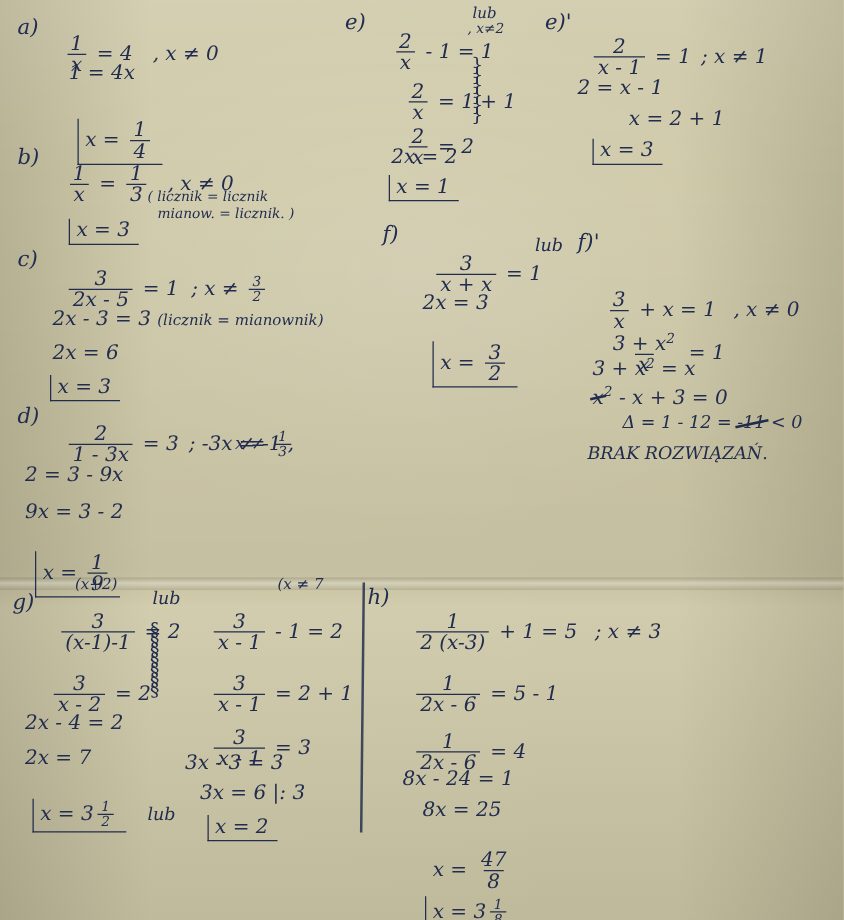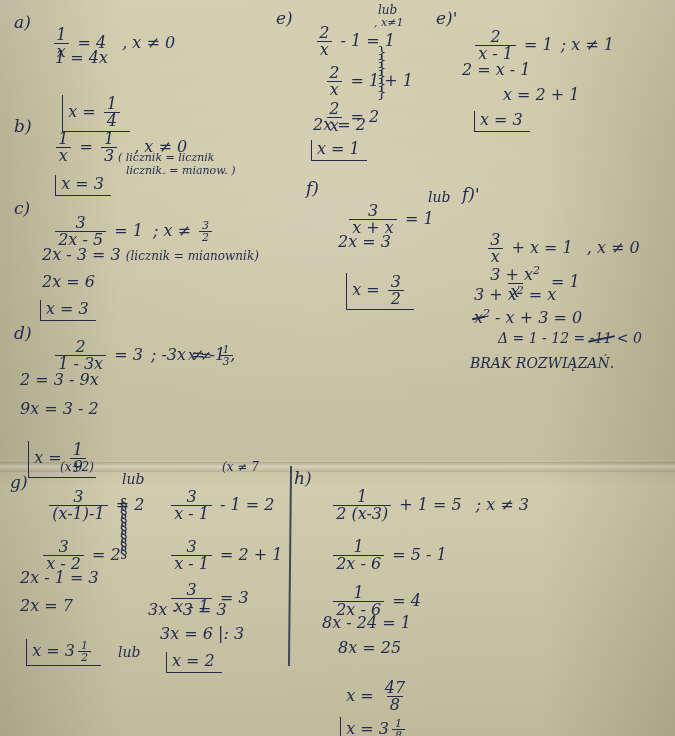--- a/index.html
+++ b/index.html
@@ -84,21 +84,21 @@
 </div>
 
 <div class="ink hw sz17" style="left:14px;top:118px">b)</div>
 <div class="ink hw sz16" style="left:42px;top:114px">
   <span class="row"><span class="frac"><span class="num">1</span><span class="den">x</span></span> = <span class="frac"><span class="num">1</span><span class="den">3</span></span><span style="display:inline-block;width:14px"></span>, x ≠ 0</span>
 </div>
 <div class="ink hw sz16" style="left:45px;top:158px">
   <span class="boxed">x = 3</span>
 </div>
 <div class="ink hw sz11" style="left:118px;top:152px">( licznik = licznik</div>
-<div class="ink hw sz11" style="left:126px;top:165px">licznik. = mianow. )</div>
+<div class="ink hw sz11" style="left:126px;top:165px">mianow. = licznik. )</div>
 
 <div class="ink hw sz17" style="left:14px;top:200px">c)</div>
 <div class="ink hw sz16" style="left:42px;top:198px">
   <span class="row"><span class="frac"><span class="num">3</span><span class="den">2x - 5</span></span> = 1<span style="display:inline-block;width:10px"></span>; x ≠ <span class="frac tiny-frac"><span class="num">3</span><span class="den">2</span></span></span>
 </div>
 <div class="ink hw sz16" style="left:42px;top:247px">2x - 3 = 3 <span class="sz12">(licznik = mianownik)</span></div>
 <div class="ink hw sz16" style="left:42px;top:274px">2x = 6</div>
 <div class="ink hw sz16" style="left:40px;top:300px"><span class="boxed">x = 3</span></div>
 
 <div class="ink hw sz17" style="left:14px;top:325px">d)</div>
@@ -110,21 +110,21 @@
 <div class="ink hw sz16" style="left:20px;top:401px">9x = 3 - 2</div>
 <div class="ink hw sz16" style="left:18px;top:424px">
   <span class="boxed">x = <span class="frac"><span class="num">1</span><span class="den">9</span></span></span>
 </div>
 
 <div class="ink hw sz17" style="left:276px;top:10px">e)</div>
 <div class="ink hw sz16" style="left:303px;top:8px">
   <span class="row"><span class="frac"><span class="num">2</span><span class="den">x</span></span> - 1 = 1</span>
 </div>
 <div class="ink hw sz12" style="left:378px;top:4px">lub</div>
-<div class="ink hw sz11" style="left:374px;top:17px">, x≠1</div>
+<div class="ink hw sz11" style="left:374px;top:17px">, x≠2</div>
 <div class="ink hw sz16" style="left:313px;top:48px">
   <span class="row"><span class="frac"><span class="num">2</span><span class="den">x</span></span> = 1 + 1</span>
 </div>
 <div class="ink hw sz16" style="left:313px;top:84px">
   <span class="row"><span class="frac"><span class="num">2</span><span class="den">x</span></span> = 2</span>
 </div>
 <div class="ink hw sz16" style="left:313px;top:117px">2x = 2</div>
 <div class="ink hw sz16" style="left:311px;top:140px"><span class="boxed">x = 1</span></div>
 <div class="squig" style="left:377px;top:48px">}<br>}<br>}<br>}<br>}<br>}</div>
 
@@ -160,21 +160,21 @@
 
 <div class="ink hw sz17" style="left:10px;top:474px">g)</div>
 <div class="ink hw sz12" style="left:60px;top:461px">(x+2)</div>
 <div class="ink hw sz16" style="left:36px;top:472px">
   <span class="row"><span class="frac"><span class="num">3</span><span class="den">(x-1)-1</span></span> = 2</span>
 </div>
 <div class="ink hw sz14" style="left:122px;top:472px">lub</div>
 <div class="ink hw sz16" style="left:30px;top:522px">
   <span class="row"><span class="frac"><span class="num">3</span><span class="den">x - 2</span></span> = 2</span>
 </div>
-<div class="ink hw sz16" style="left:20px;top:570px">2x - 1 = 3</div>
+<div class="ink hw sz16" style="left:20px;top:570px">2x - 4 = 2</div>
 <div class="ink hw sz16" style="left:20px;top:598px">2x = 7</div>
 <div class="ink hw sz16" style="left:16px;top:622px">
   <span class="boxed">x = 3<span class="frac tiny-frac f" style="margin-left:3px"><span class="num">1</span><span class="den">2</span></span></span>
 </div>
 <div class="squig" style="left:120px;top:500px">§<br>§<br>§<br>§<br>§<br>§<br>§</div>
 <div class="ink hw sz14" style="left:118px;top:645px">lub</div>
 
 <div class="ink hw sz12" style="left:222px;top:461px">(x ≠ 7</div>
 <div class="ink hw sz16" style="left:158px;top:472px">
   <span class="row"><span class="frac"><span class="num">3</span><span class="den">x - 1</span></span> - 1 = 2</span>

